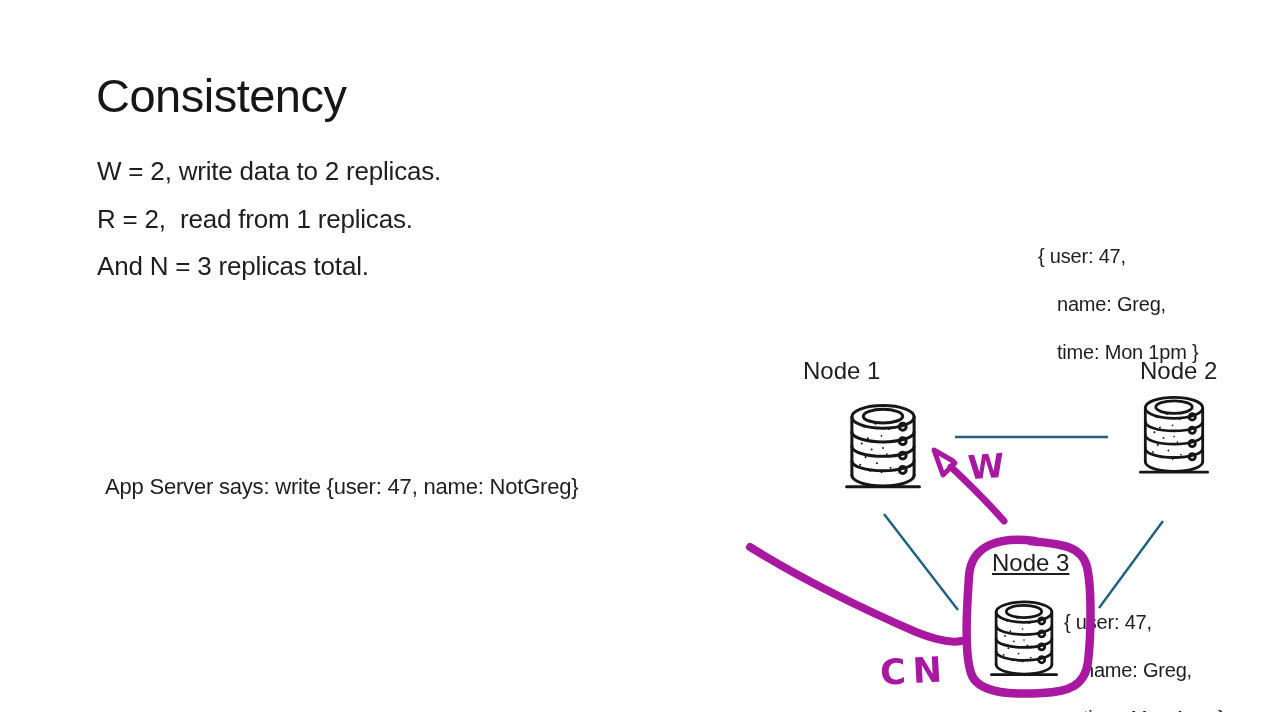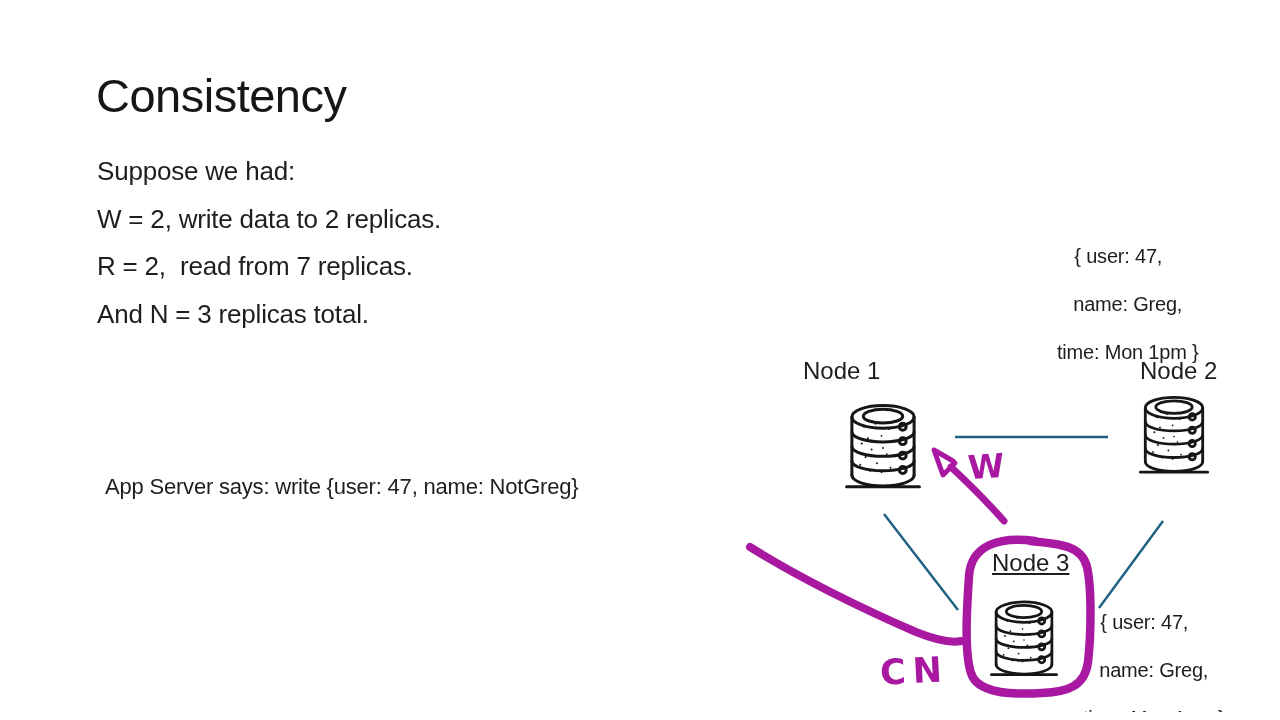--- a/index.html
+++ b/index.html
@@ -44,21 +44,20 @@
     line-height:1.2;
     white-space:pre;
   }
   #node1-label{left:803px;top:357px;}
   #node2-label{left:1140px;top:357px;}
   #node3-label{left:992px;top:549px;text-decoration:underline;}
   .record{
     font-size:20px;
     line-height:29px;
     letter-spacing:-0.2px;
-    text-align:center;
   }
   .record div{white-space:pre;}
   .record .indent{padding-left:19px;margin-top:19px;}
   #node2-record{left:1038px;top:242px;}
   #node3-record{left:1064px;top:608px;}
   .db{position:absolute;}
   #overlay{
     position:absolute;left:0;top:0;width:1280px;height:720px;
     pointer-events:none;
   }
@@ -125,23 +124,22 @@
       <path class="dbicon" d="M 2,109 L 98,109" stroke-width="2.6"></path>
     </g>
   </defs>
 </svg>
 
 <div id="slide">
 
   <div id="title" class="abs">Consistency</div>
 
   <div id="body-text" class="abs">
-    <div>Suppose we had:</div>
     <div>W = 2, write data to 2 replicas.</div>
-    <div>R = 2,  read from 7 replicas.</div>
+    <div>R = 2,  read from 1 replicas.</div>
     <div>And N = 3 replicas total.</div>
   </div>
 
   <div id="app-server-line" class="abs">App Server says: write {user: 47, name: NotGreg}</div>
 
   <div id="node2-record" class="abs record">
     <div>{ user: 47,</div>
     <div class="indent">name: Greg,</div>
     <div class="indent">time: Mon 1pm }</div>
   </div>

